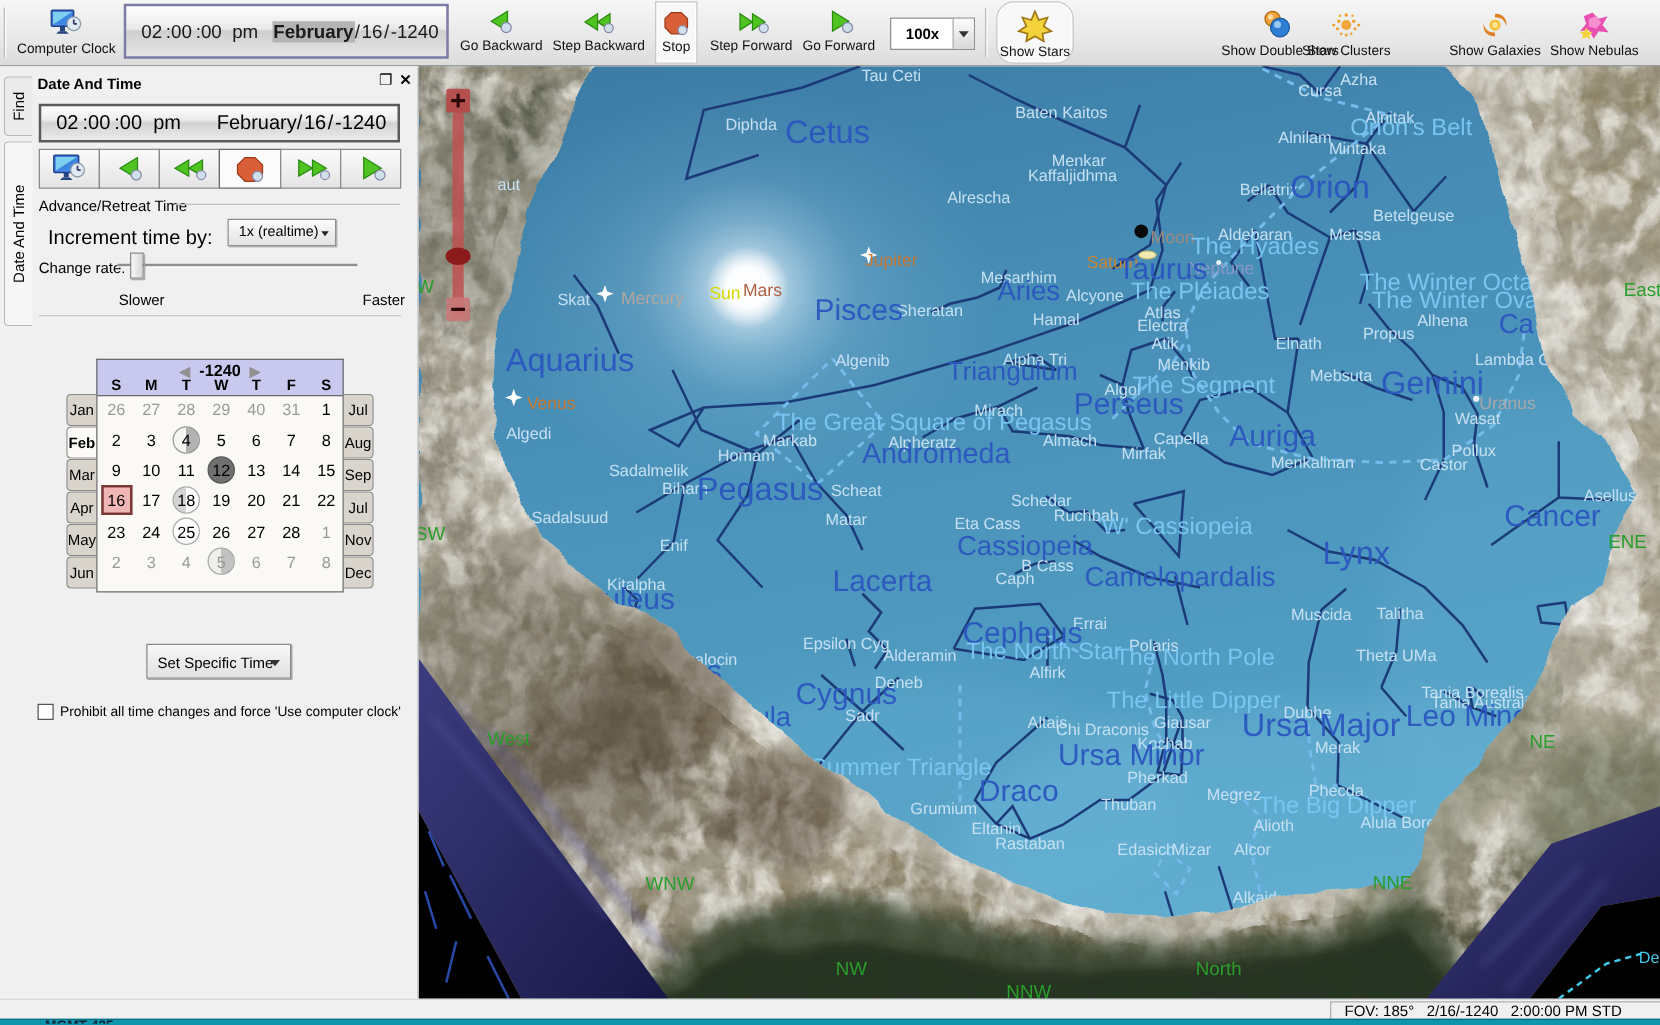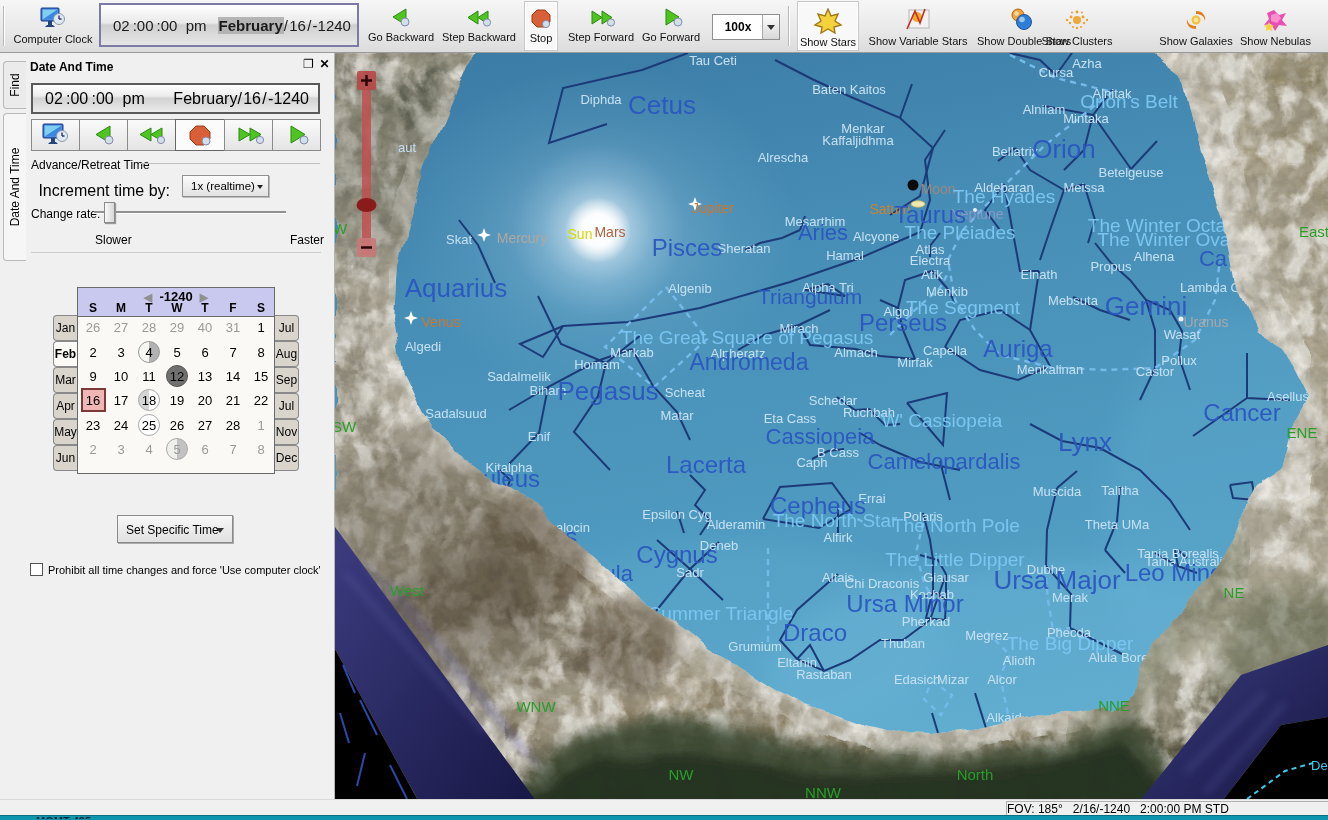--- a/index.html
+++ b/index.html
@@ -60,21 +60,21 @@
 #sel16 { position:absolute; left:28px; top:101px; width:25px; height:24px; background:#f0b6b6; border:2px solid #7a3a3a; }
 .moon { position:absolute; width:22px; height:22px; border-radius:50%; }
 
 #setbtn { position:absolute; left:117px; top:462px; width:116px; height:28px; border:1px solid #8a8a8a; background:linear-gradient(#f8f8f8,#e0e0e0); box-shadow:1px 1px 0 #aaa; font-size:13px; text-align:left; }
 #setbtn .t { position:absolute; left:8px; top:7px; white-space:nowrap; font-size:12px; }
 #setbtn .arr { position:absolute; right:8px; top:12px; border:4px solid transparent; border-top:5px solid #333; }
 #chk { position:absolute; left:30px; top:510px; width:13px; height:13px; background:#fff; border:1px solid #555; }
 #chklbl { position:absolute; left:48px; top:511px; font-size:11px; white-space:nowrap; letter-spacing:0; }
 
 #status { position:absolute; left:0; top:799px; width:1328px; height:16px; background:#f0f0f0; border-top:1px solid #d8d8d8; font-size:12px; }
-#fovcell { position:absolute; right:0; top:1px; width:322px; height:15px; border-left:1px solid #b0b0b0; border-top:1px solid #b0b0b0; text-align:left; padding-right:20px; line-height:14px; }
+#fovcell { position:absolute; right:0; top:1px; width:264px; height:15px; border-left:1px solid #b0b0b0; border-top:1px solid #b0b0b0; text-align:center; padding-right:20px; line-height:14px; }
 #teal { position:absolute; left:0; top:815px; width:1328px; height:5px; background:#0e96ae; border-top:1px solid #0a6f80; }
 #tealtxt { position:absolute; left:36px; top:815px; width:80px; height:4px; overflow:hidden; color:#123; font-size:11px; font-weight:bold; }
 
 #sky { position:absolute; left:335px; top:53px; width:993px; height:746px;border-radius:15px; }
 </style>
 </head>
 <body>
 <div id="app">
   <div id="toolbar">
     <div class="grip" style="left:3px"></div>
@@ -130,33 +130,25 @@
           <path d="M8,2 L21,10 L8,18 Z" fill="#4fc421" stroke="#2a8a10"></path>
           <circle cx="20" cy="15" r="4" fill="#cfe0ea" stroke="#88a"></circle>
         </svg>
       <span class="tlabel">Go Forward</span>
     </div>
     <div id="combo">
         <span class="val">100x</span>
         <span class="arr"></span>
       </div>
     <div class="grip" style="left:788px"></div>
-    <div class="tbtn pressed" style="left:797px;width:62px;">
+    <div class="tbtn pressed" style="left:797px;width:62px;border-radius:14px;">
       <svg class="ic" width="30" height="26" viewBox="0 0 30 26">
           <path d="M15,1 L18,8 L25,6 L22,13 L28,17 L21,19 L22,25 L15,21 L8,25 L9,19 L2,17 L8,13 L5,6 L12,8 Z" fill="#f4d23c" stroke="#a07818" stroke-width="1.4"></path>
         </svg>
       <span class="tlabel">Show Stars</span>
-    </div>
-    <div class="tbtn" style="left:863px;width:110px;">
-      <svg class="ic" width="30" height="26" viewBox="0 0 30 26">
-          <rect x="6" y="3" width="20" height="18" fill="#f2f2f2" stroke="#b8b8b8"></rect>
-          <circle cx="14" cy="10" r="5" fill="#f0a830"></circle>
-          <path d="M4,22 L12,4 L17,16 L22,2" stroke="#c03020" stroke-width="1.6" fill="none"></path>
-        </svg>
-      <span class="tlabel">Show Variable Stars</span>
     </div>
     <div class="tbtn" style="left:977px;width:88px;">
       <svg class="ic" width="30" height="26" viewBox="0 0 30 26">
           <circle cx="12" cy="8" r="6" fill="#f2a23a" stroke="#b06a10"></circle>
           <circle cx="10.5" cy="6.5" r="2.2" fill="#fbd9a0"></circle>
           <circle cx="18" cy="15" r="7.5" fill="#2e7fd4" stroke="#1c56a0"></circle>
           <circle cx="16" cy="12.5" r="2.8" fill="#9cc8f0"></circle>
         </svg>
       <span class="tlabel">Show Double Stars</span>
     </div>

